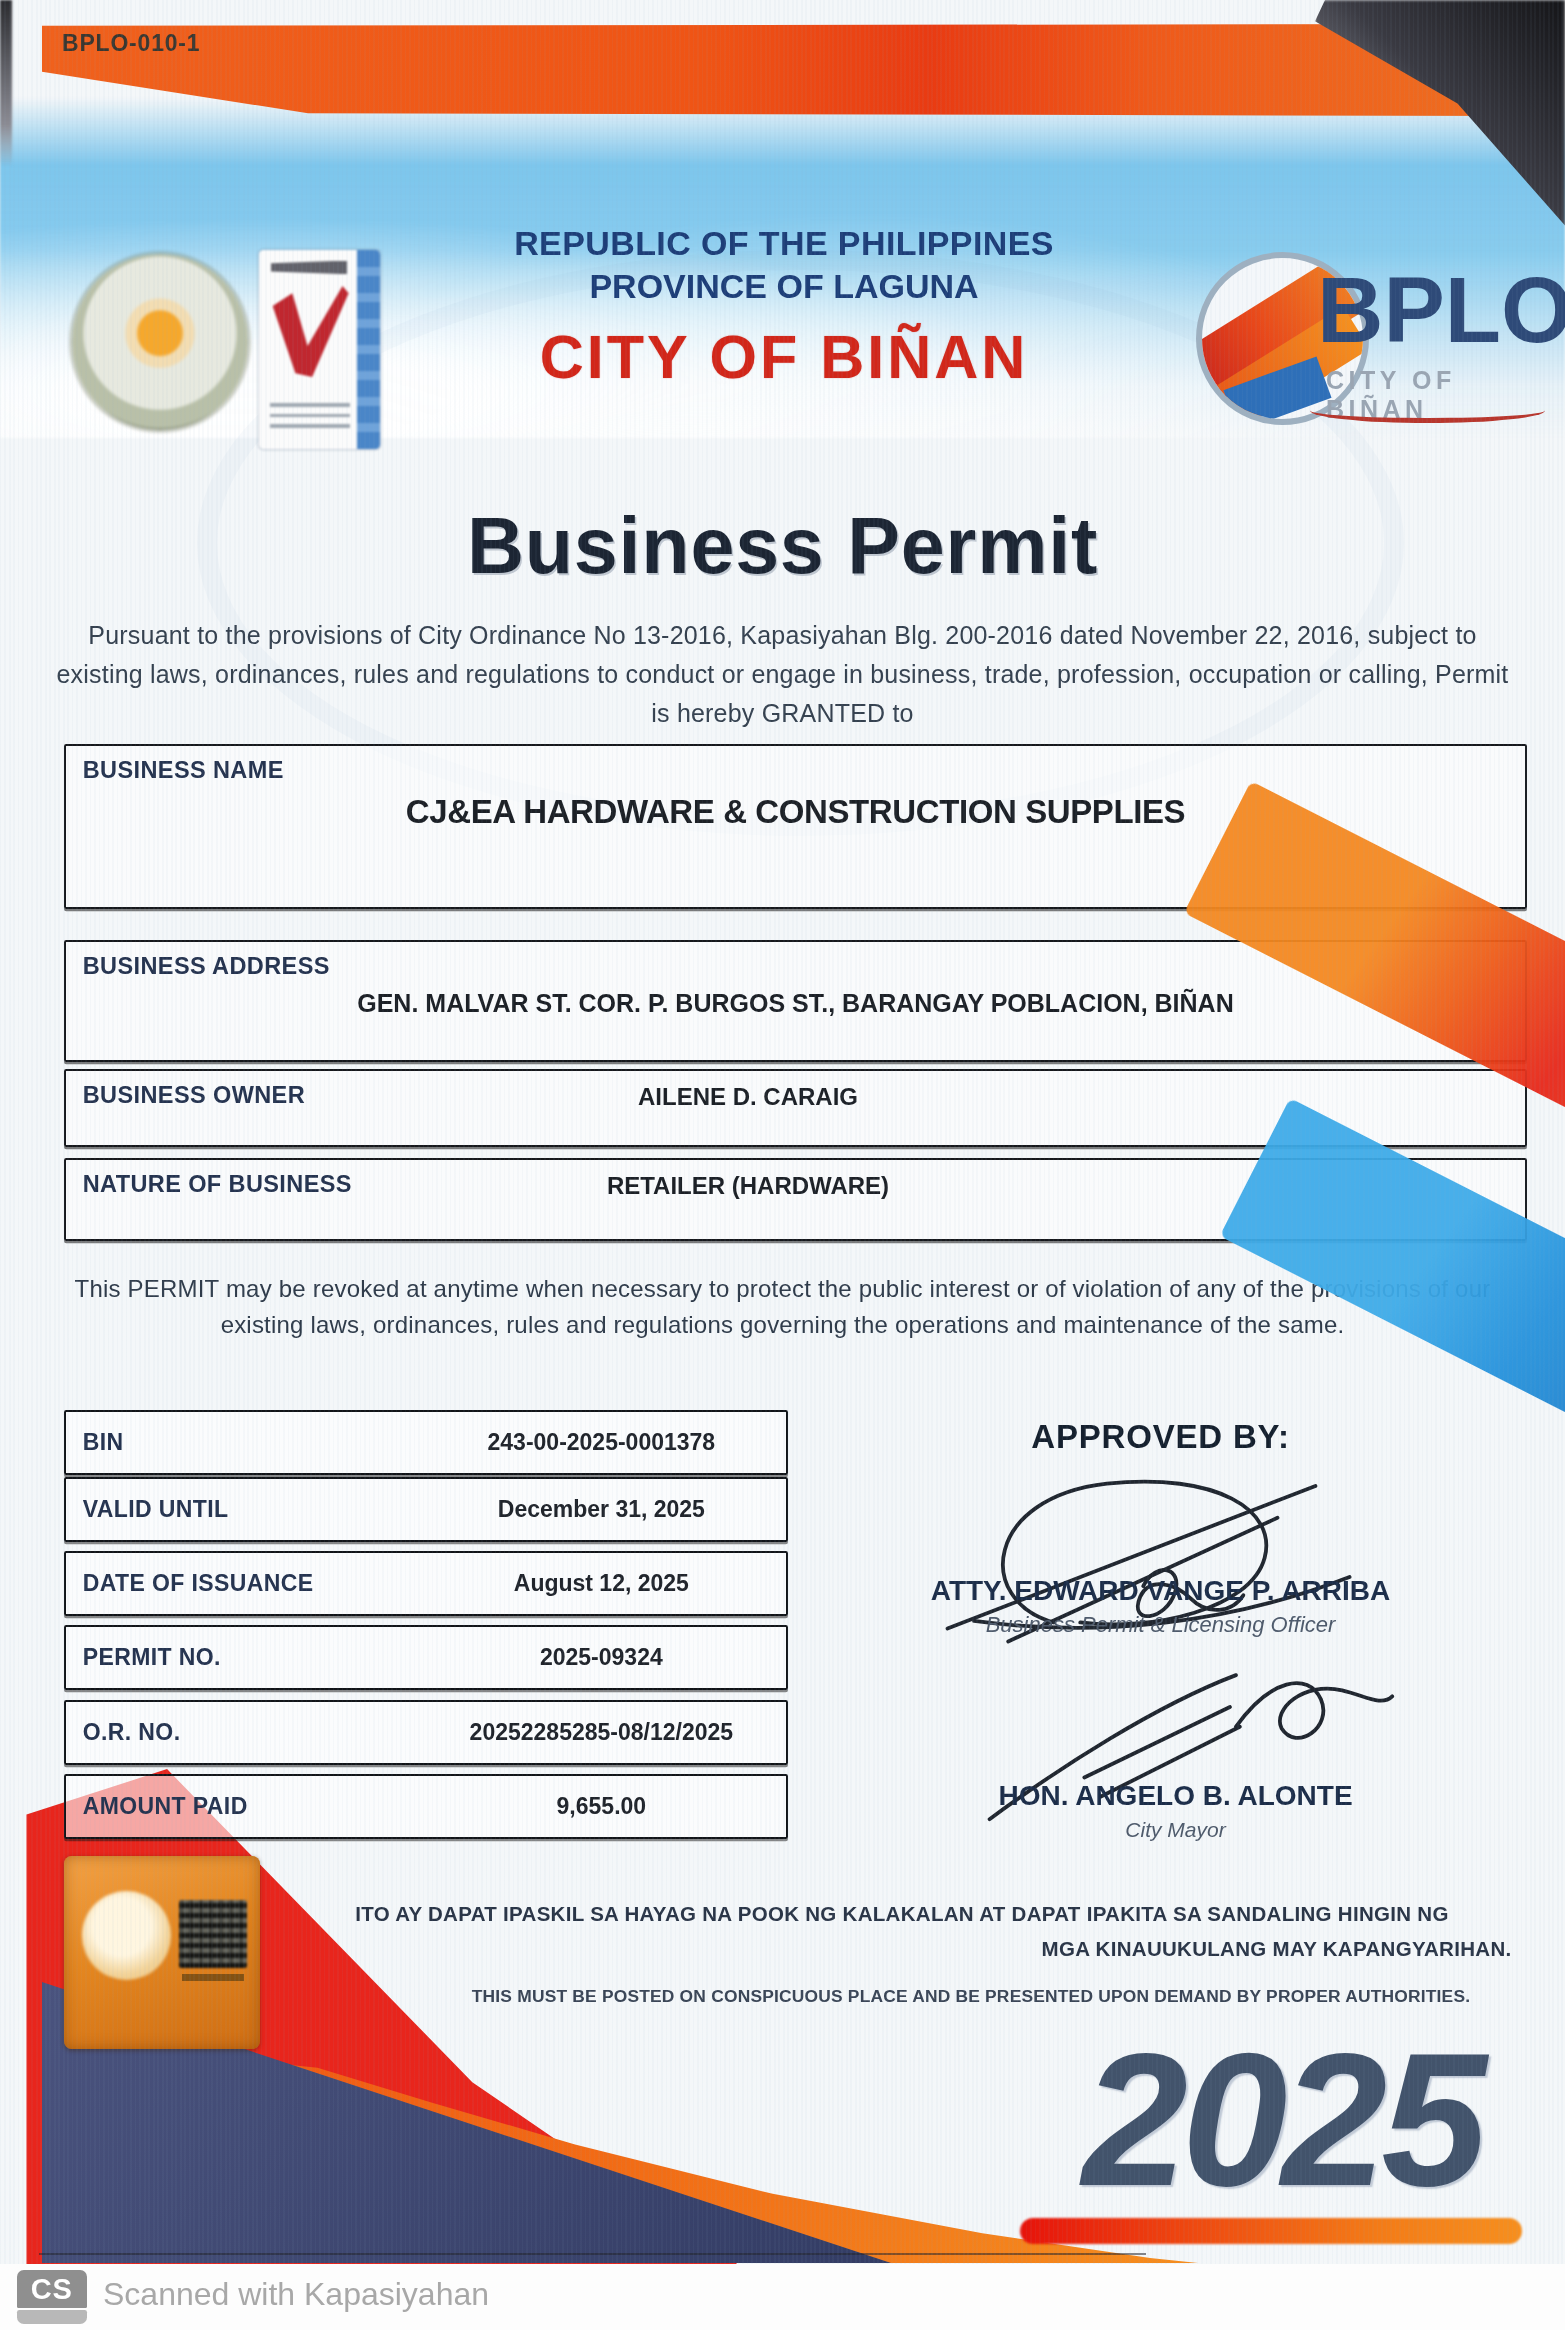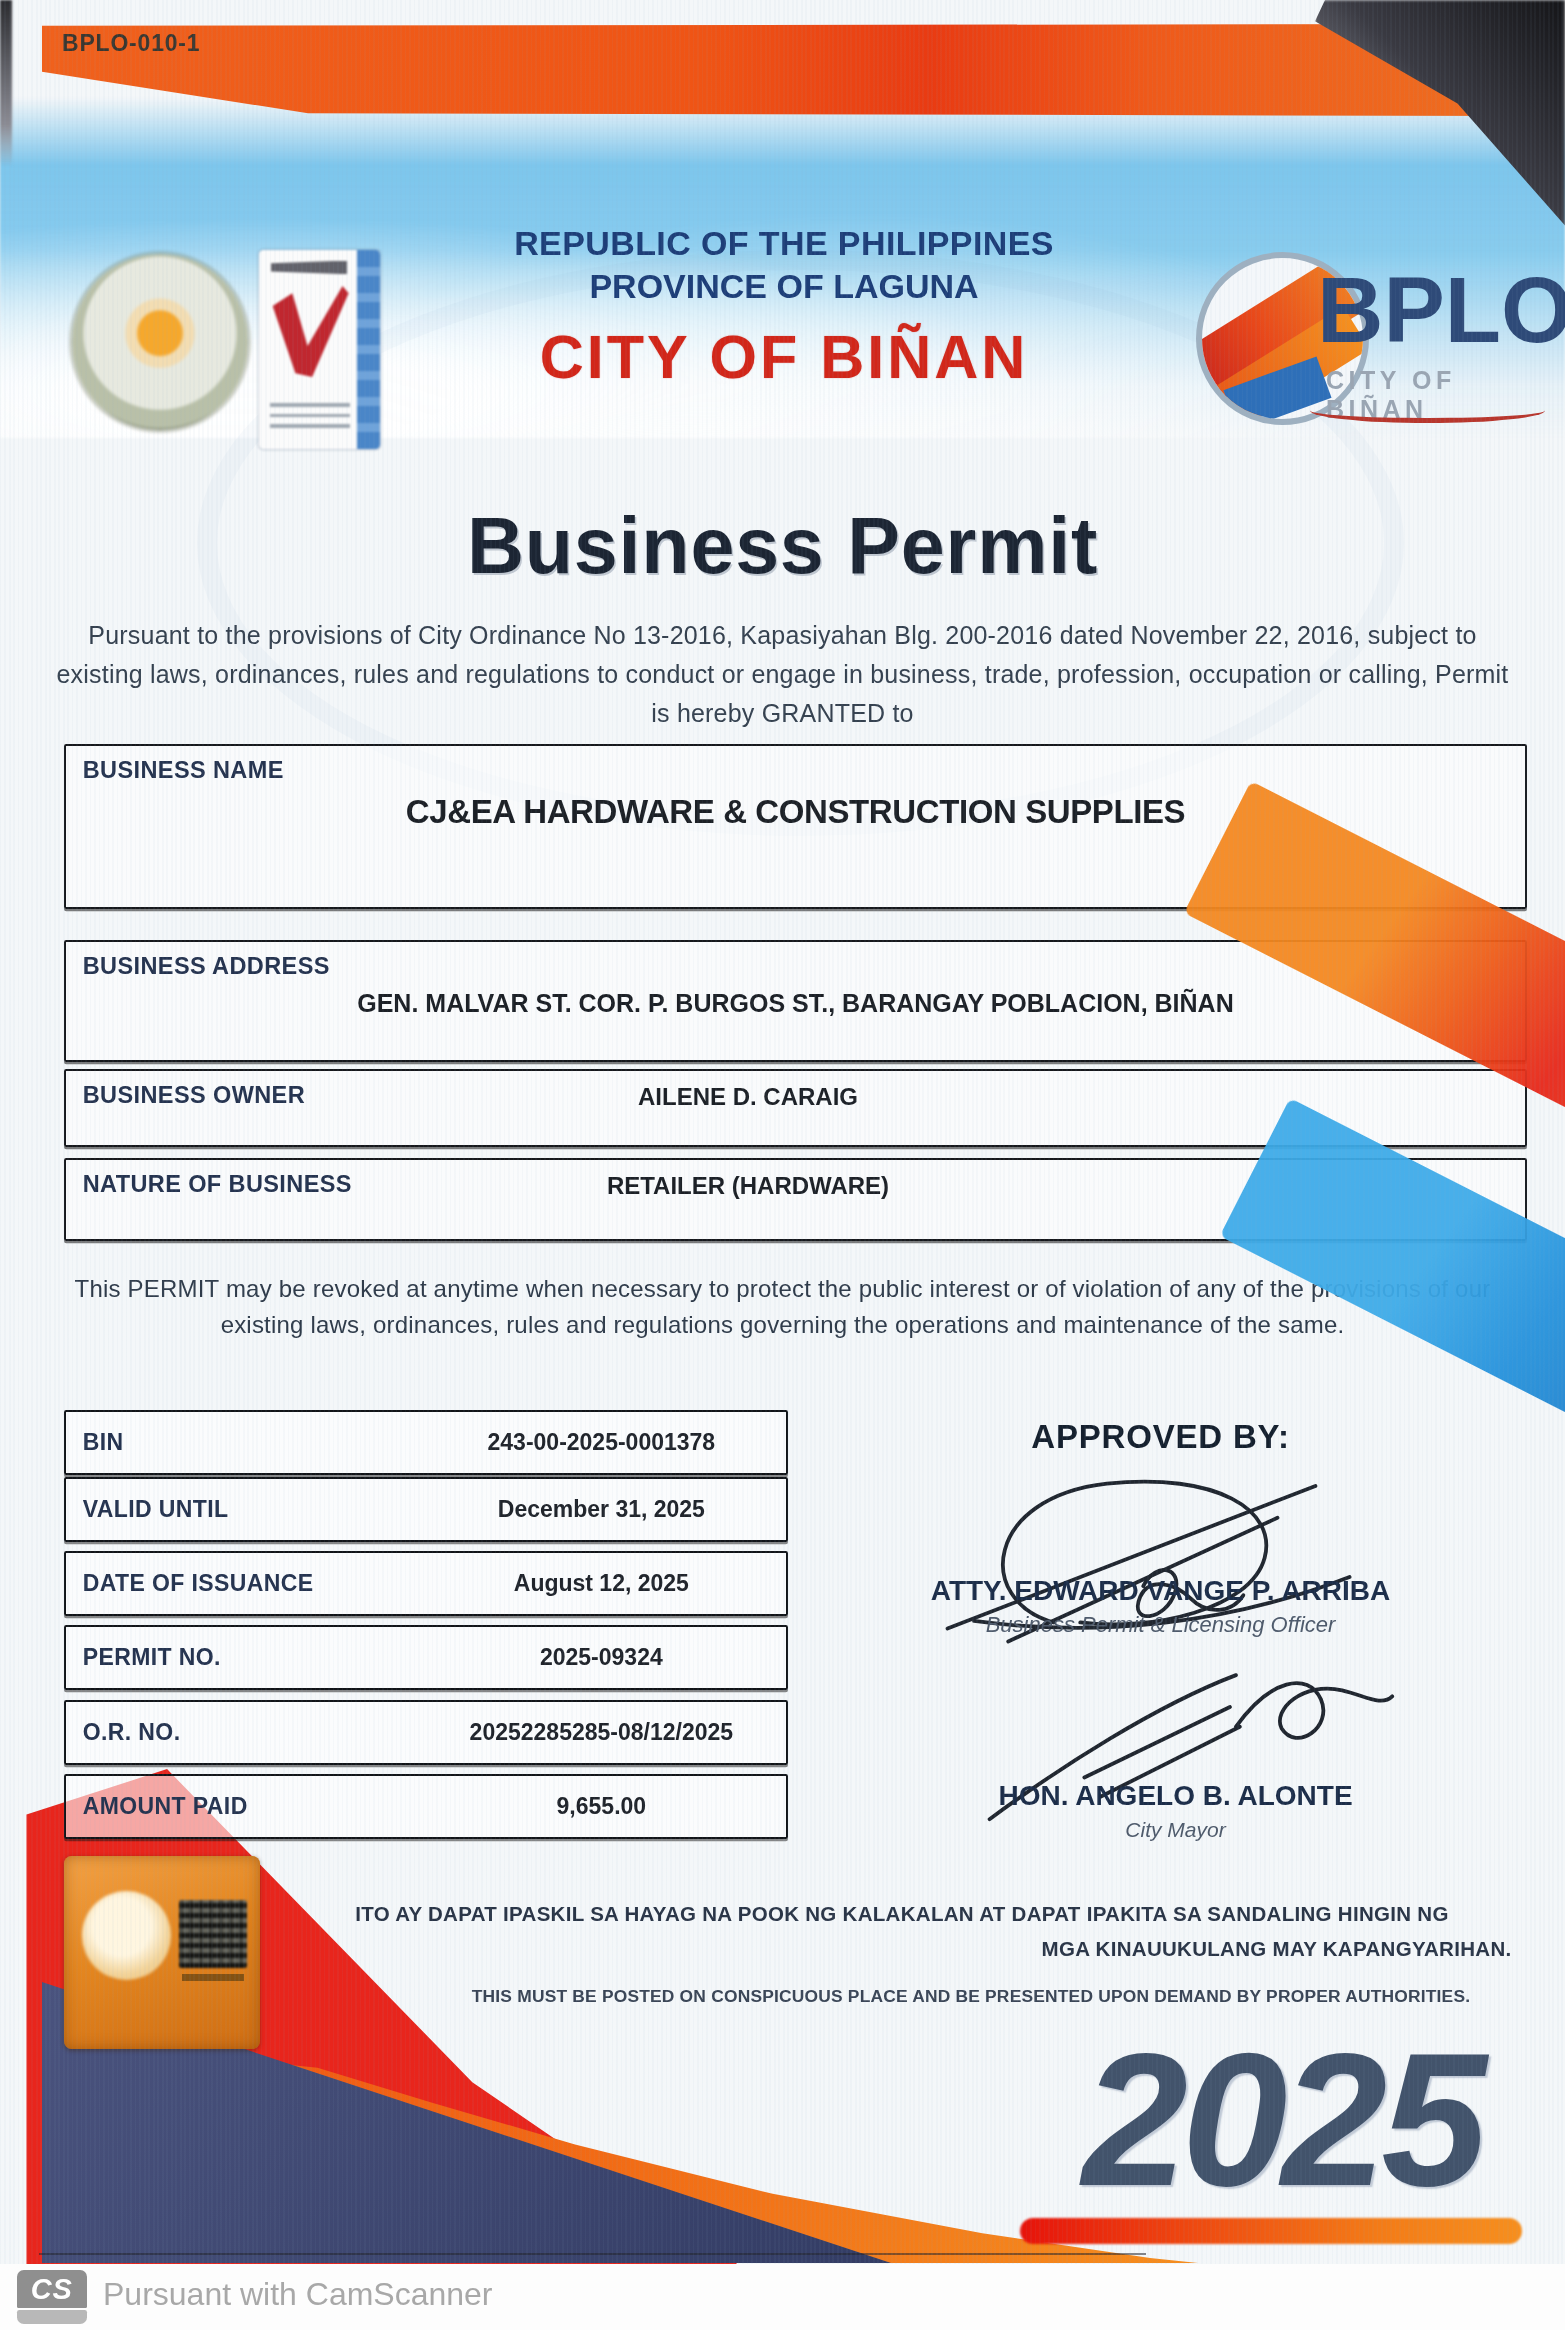--- a/index.html
+++ b/index.html
@@ -132,21 +132,21 @@
   .notice-en{position:absolute;left:425px;top:1986px;width:1092px;z-index:6;text-align:center;
         font-size:17.4px;font-weight:800;color:#3a4556;letter-spacing:0.2px;}
   
   .year{position:absolute;left:1016px;top:2010px;width:531px;z-index:6;text-align:center;
         font-size:190px;font-weight:800;font-style:italic;color:#42536b;letter-spacing:-6px;
         text-shadow:2.3px 2.3px 1.5px rgba(180,190,205,.8);}
   .year-bar{position:absolute;left:1020px;top:2218px;width:502px;height:26px;z-index:6;border-radius:15px;
         background:linear-gradient(90deg,#e7130b,#ef4a10 35%,#f47c17 72%,#f78f1e);filter:blur(0.8px);}
   
   .footer{position:absolute;left:0;top:2264px;width:1565px;height:67px;background:#fdfdfd;z-index:10;}
-  .cs-badge{position:absolute;left:16.7px;top:6px;width:70px;height:55px;font-style:italic;}
+  .cs-badge{position:absolute;left:16.7px;top:6px;width:70px;height:55px;}
   .cs-main{width:70px;height:38px;background:#8f8f8f;border-radius:6.8px 6.8px 1.5px 1.5px;
         display:flex;align-items:center;justify-content:center;
         color:#ffffff;font-size:29px;font-weight:800;letter-spacing:0.8px;}
   .cs-tab{width:70px;height:13.6px;margin-top:2.3px;background:#b8b8b8;border-radius:2.3px 2.3px 6.8px 6.8px;}
   .cs-text{position:absolute;left:103px;top:12px;font-size:32px;font-weight:500;color:#a8a8a8;}
   
   .ribbon{position:absolute;z-index:6;opacity:.94;filter:blur(0.6px);}
   .ribbon.orange{left:1251px;top:781px;width:500px;height:148px;transform:rotate(27deg);
         transform-origin:left top;border-radius:7.6px 45px 45px 7.6px;
         background:linear-gradient(100deg,#f5881f 0 38%,#ef5a16 58%,#e82517 80%,#ea3314);}
@@ -282,16 +282,16 @@
     <div class="ribbon blue"></div>
 
     <div class="streaks"></div>
   </div>
 
   <div class="footer">
     <div class="cs-badge">
       <div class="cs-main">CS</div>
       <div class="cs-tab"></div>
     </div>
-    <div class="cs-text">Pursuant with CamScanner</div>
+    <div class="cs-text">Scanned with Kapasiyahan</div>
   </div>
 </div>
 
 
 </body></html>

